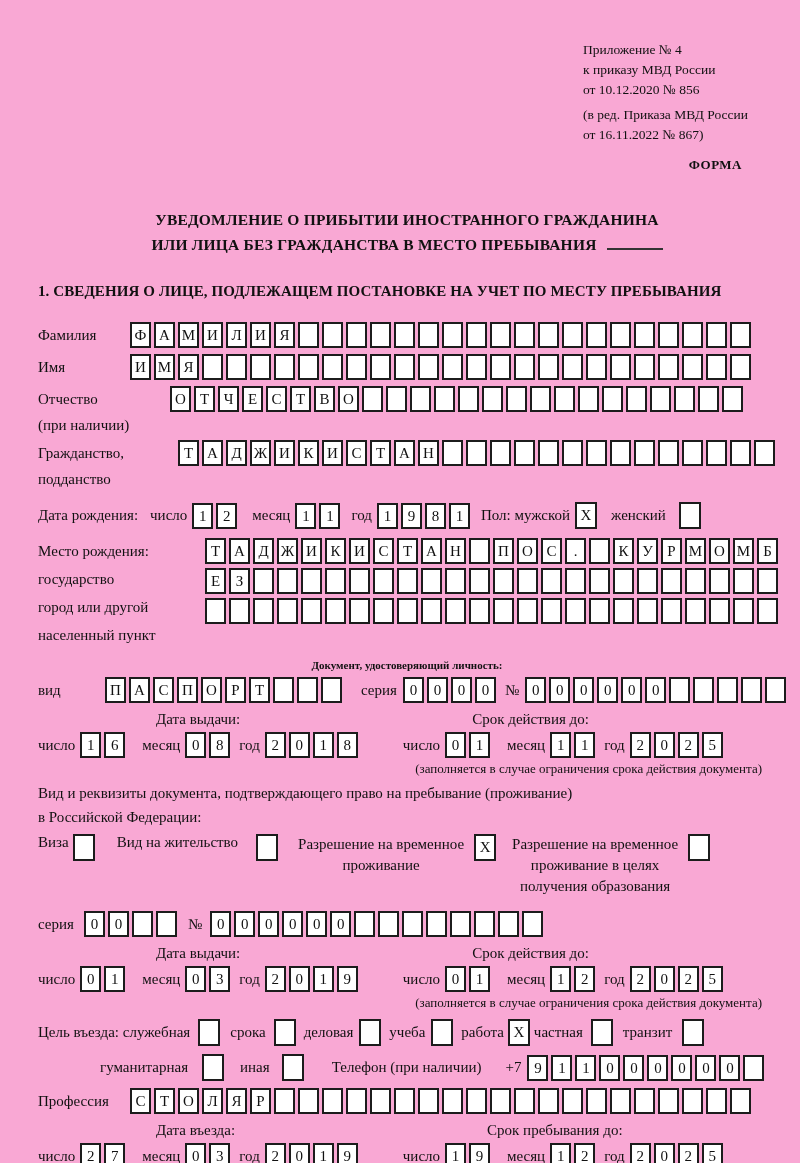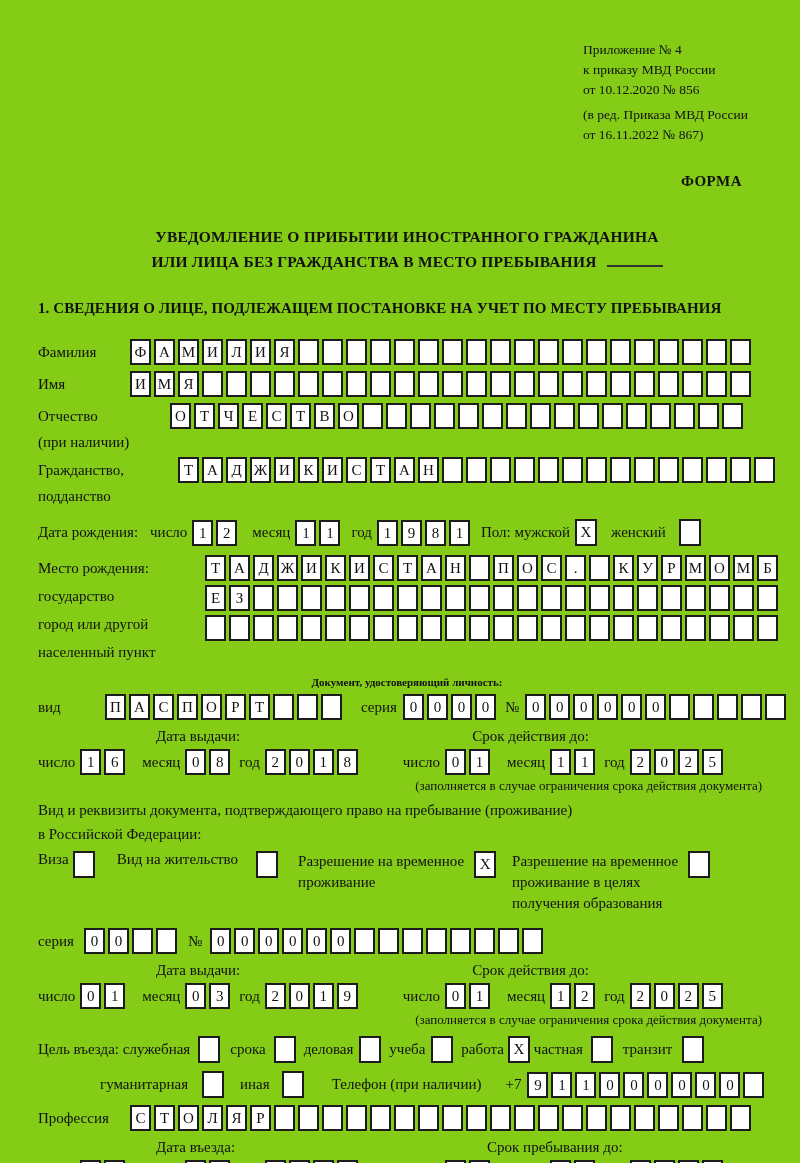--- a/index.html
+++ b/index.html
@@ -1,30 +1,30 @@
 <!DOCTYPE html>
 <html><head>
 <meta charset="utf-8">
 <style>
   html,body{margin:0;padding:0;background:#fff;}
   .page{
     position:relative;
     width:800px;height:1163px;
-    background:#84cc16;
+    background:#f9a8d4;
     color:#111;
     font-family:"Liberation Serif","DejaVu Serif",serif;
     font-size:15px;
     box-sizing:border-box;
     padding:40px 24px 20px 38px;
     overflow:hidden;
   }
   
   .hdr{width:222px;margin-left:545px;font-size:13.5px;line-height:20px;}
   .hdr .gap{margin-top:5px;}
-  .forma{font-weight:bold;font-size:15px;text-align:right;padding-right:34px;margin-top:28px;letter-spacing:.5px;}
+  .forma{font-weight:bold;font-size:13px;text-align:right;padding-right:34px;margin-top:12px;letter-spacing:.5px;}
   
   .title{text-align:center;font-weight:bold;font-size:15.5px;line-height:25px;margin-top:34px;letter-spacing:.2px;}
   .blank-underline{display:inline-block;width:56px;border-bottom:2px solid #333;margin-left:10px;vertical-align:baseline;height:14px;}
   .sec-head{font-weight:bold;font-size:15px;margin-top:26px;letter-spacing:.1px;white-space:nowrap;}
   
   .frow{display:flex;align-items:center;margin-top:6px;}
   .lbl{flex:none;}
   .boxes{display:flex;flex:none;}
   .cbox{
     flex:none;display:inline-block;box-sizing:border-box;
@@ -40,21 +40,21 @@
   .two-line{line-height:26px;}
   .center-bold{text-align:center;font-weight:bold;font-size:11px;margin-top:10px;}
   
   .dates-head{display:flex;font-size:15px;margin-top:8px;}
   .dates-row{display:flex;align-items:center;margin-top:4px;}
   .dlabel{margin-right:5px;}
   .dgap{width:18px;}
   .right-note{text-align:right;font-size:13px;padding-right:14px;margin-top:3px;}
   .opt-row{display:flex;align-items:flex-start;margin-top:8px;}
   .opt{display:flex;align-items:flex-start;}
-  .opt-lines{text-align:left;line-height:21px;}
+  .opt-lines{text-align:center;line-height:21px;}
 </style>
 </head>
 <body>
 
 <div class="page">
 
   <div class="hdr">
     <div>Приложение № 4</div>
     <div>к приказу МВД России</div>
     <div>от 10.12.2020 № 856</div>

